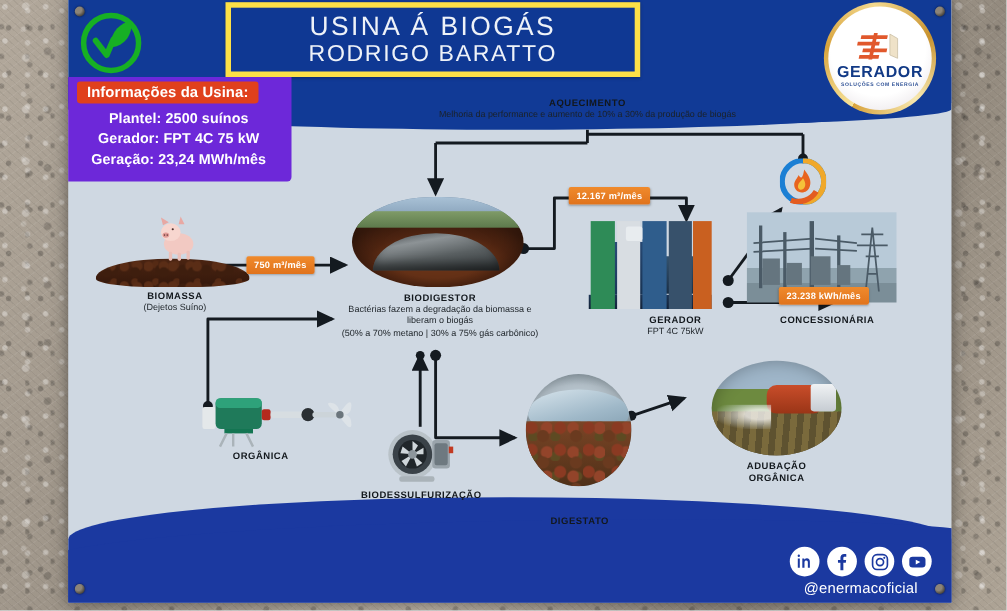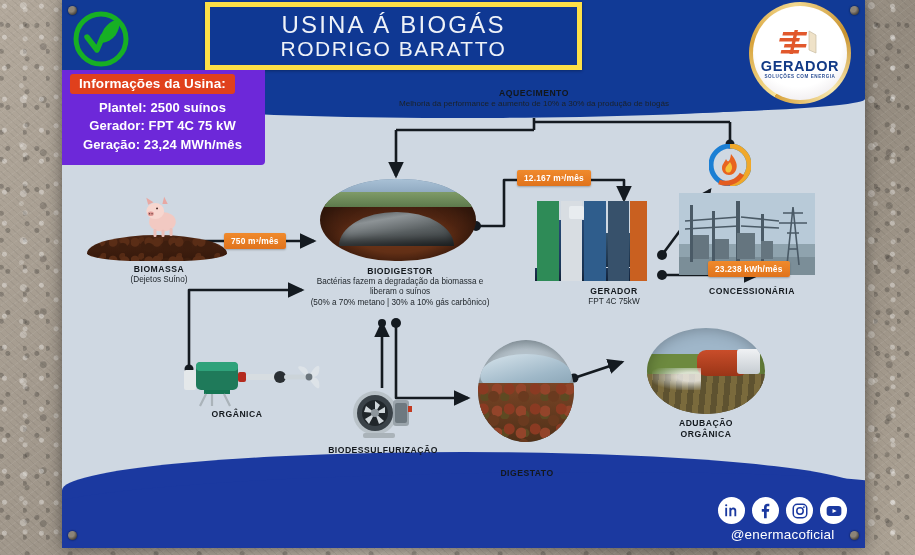--- a/index.html
+++ b/index.html
@@ -425,22 +425,22 @@
     </div>
 
     <div id="ph-biodig" class="photo">
       <div class="sky"></div>
       <div class="fld"></div>
       <div class="dome"></div>
     </div>
     <div class="node" style="left:224px; top:266px; width:228px;">
       <div class="node-title">BIODIGESTOR</div>
       <div class="node-sub">Bactérias fazem a degradação da biomassa e</div>
-      <div class="node-sub">liberam o suínos</div>
-      <div class="node-sub">(50% a 70% metano | 30% a 10% gás carbônico)</div>
+      <div class="node-sub">liberam o biogás</div>
+      <div class="node-sub">(50% a 70% metano | 30% a 75% gás carbônico)</div>
     </div>
 
     <div id="ph-gerador" class="photo">
       <div class="body"></div>
       <div class="alt"></div>
       <div class="skid"></div>
       <div class="dr" style="left:2%;background:#2e8b57;"></div>
       <div class="dr" style="left:23%;background:#d8dde2;"></div>
       <div class="dr" style="left:44%;background:#2f5d8c;"></div>
       <div class="dr" style="left:65%;background:#37516b;"></div>

